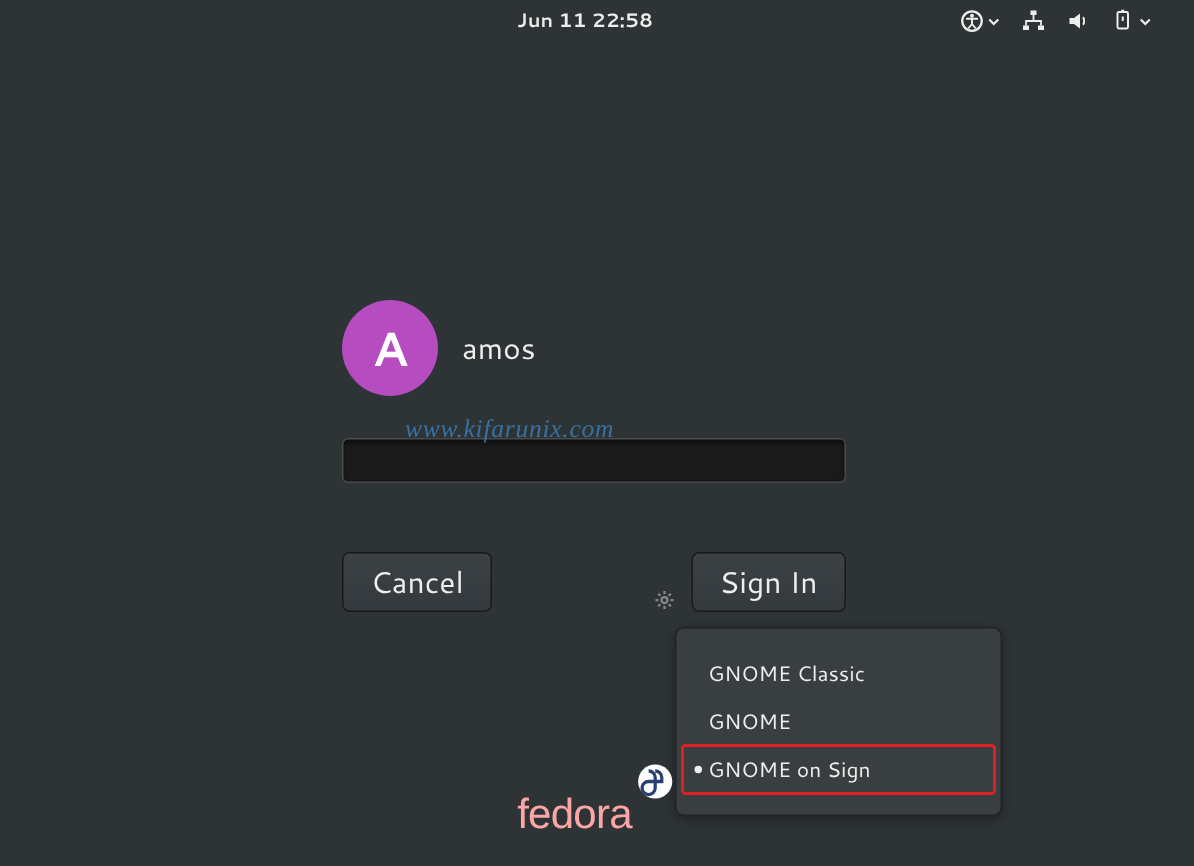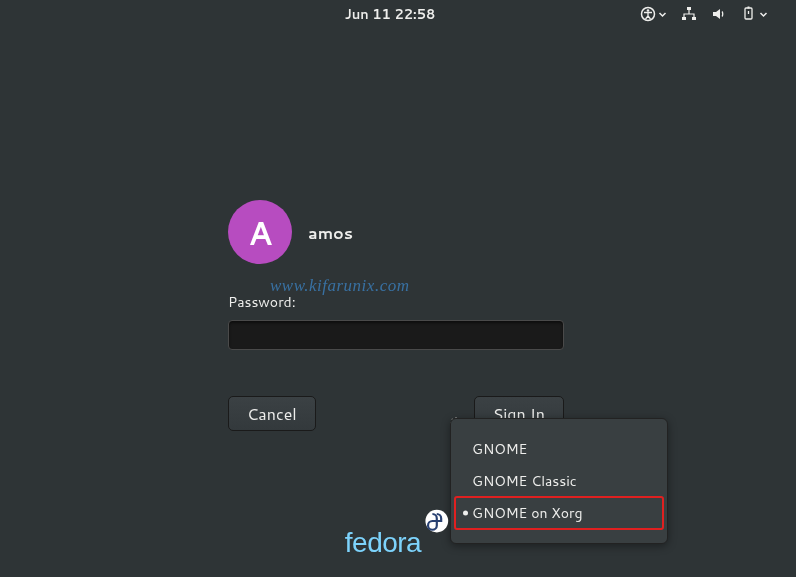--- a/index.html
+++ b/index.html
@@ -65,22 +65,22 @@
       border-radius: 50%;
       background: #b74cc0;
       display: flex;
       align-items: center;
       justify-content: center;
       font-size: 32px;
       font-weight: 600;
       color: #fff;
     }
     .username {
-      font-size: 16px;
-      font-weight: 700;
+      font-size: 20px;
+      font-weight: 400;
     }
     .password-label {
       font-size: 14px;
       font-weight: 500;
       margin-bottom: 8px;
     }
     .password-input {
       width: 100%;
       height: 30px;
       background: #1a1a1a;
@@ -92,21 +92,21 @@
       box-shadow: inset 0 2px 3px rgba(0,0,0,0.5);
     }
     .button-row {
       display: flex;
       justify-content: space-between;
       align-items: center;
       margin-top: 46px;
     }
     .btn {
       padding: 5px 18px;
-      font-size: 16px;
+      font-size: 20px;
       border-radius: 5px;
       border: 1px solid #1a1a1a;
       background: linear-gradient(#3b4144, #33393c);
       color: #eeeeec;
       cursor: pointer;
       font-family: inherit;
     }
     .right-buttons {
       display: flex;
       align-items: flex-end;
@@ -169,21 +169,21 @@
       transform: translateX(-50%);
       display: flex;
       align-items: center;
       gap: 2px;
       font-family: "Trebuchet MS", sans-serif;
     }
     .fedora-text {
       font-size: 28px;
       font-weight: 400;
       letter-spacing: -0.5px;
-      color: #7dd3fc;
+      color: #fca5a5;
       margin-top: 44px;
     }
     .fedora-mark {
       width: 28px;
       height: 28px;
       display: inline-block;
     }
   </style>
 </head>
 <body>
@@ -226,21 +226,20 @@
       </svg>
     </span>
   </div>
 </div>
 
 <div class="login-container">
   <div class="user-row">
     <div class="avatar">A</div>
     <div class="username">amos</div>
   </div>
-  <div class="password-label">Password:</div>
   <input type="password" class="password-input" value="" style="">
   <div class="button-row">
     <button class="btn">Cancel</button>
     <div class="right-buttons">
       <span class="gear-icon">
         <svg width="16" height="16" viewBox="0 0 16 16">
           <circle cx="8" cy="8" r="2" fill="none" stroke="#888" stroke-width="1.5"></circle>
           <g stroke="#888" stroke-width="1.5">
             <path d="M8 2 L8 4"></path>
               <path d="M8 12 L8 14"></path>
@@ -253,28 +252,28 @@
           </g>
         </svg>
       </span>
       <button class="btn">Sign In</button>
     </div>
   </div>
 </div>
 
 <div class="session-menu">
   <div class="session-item">
+    <span>GNOME Classic</span>
+  </div>
+  <div class="session-item">
     <span>GNOME</span>
-  </div>
-  <div class="session-item">
-    <span>GNOME Classic</span>
   </div>
   <div class="session-item selected">
     <span class="bullet"></span>
-    <span>GNOME on Xorg</span>
+    <span>GNOME on Sign</span>
   </div>
 </div>
 
 <div class="watermark">www.kifarunix.com</div>
 
 <div class="fedora-logo">
   <span class="fedora-text">fedora</span>
   <svg class="fedora-mark" viewBox="0 0 32 32">
     <circle cx="16" cy="16" r="13" fill="#fff"></circle>
     <path d="M16 8 a5 5 0 0 1 5 5 v3 h-5 v5 a5 5 0 0 1 -10 0 a5 5 0 0 1 5 -5 h5 v-3 a5 5 0 0 0 -5 -5" fill="none" stroke="#294172" stroke-width="2.5"></path>

